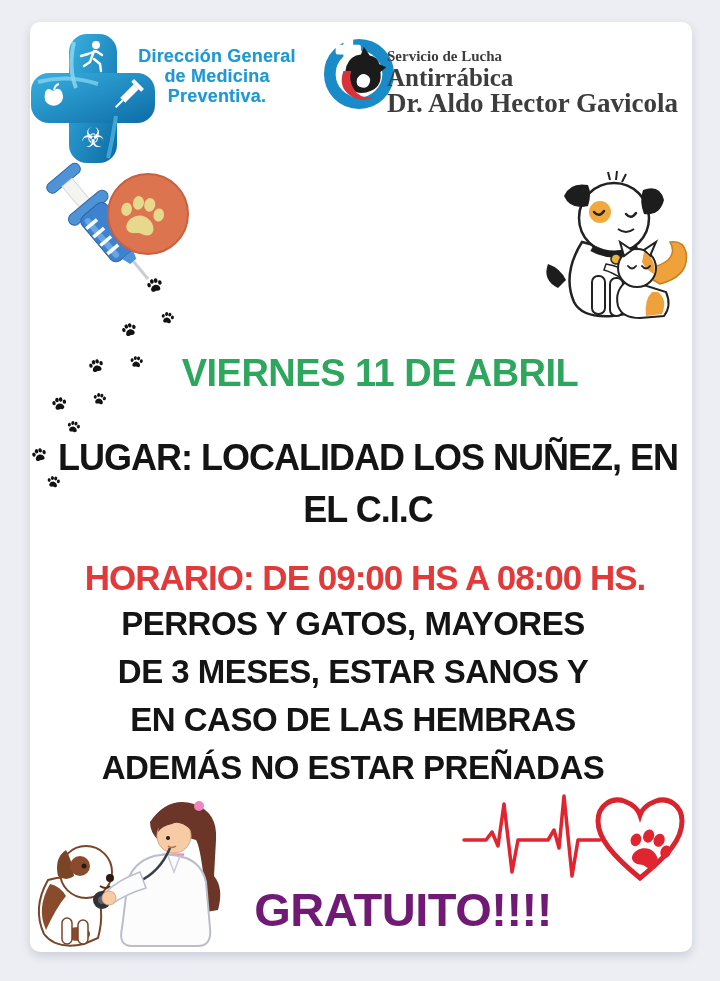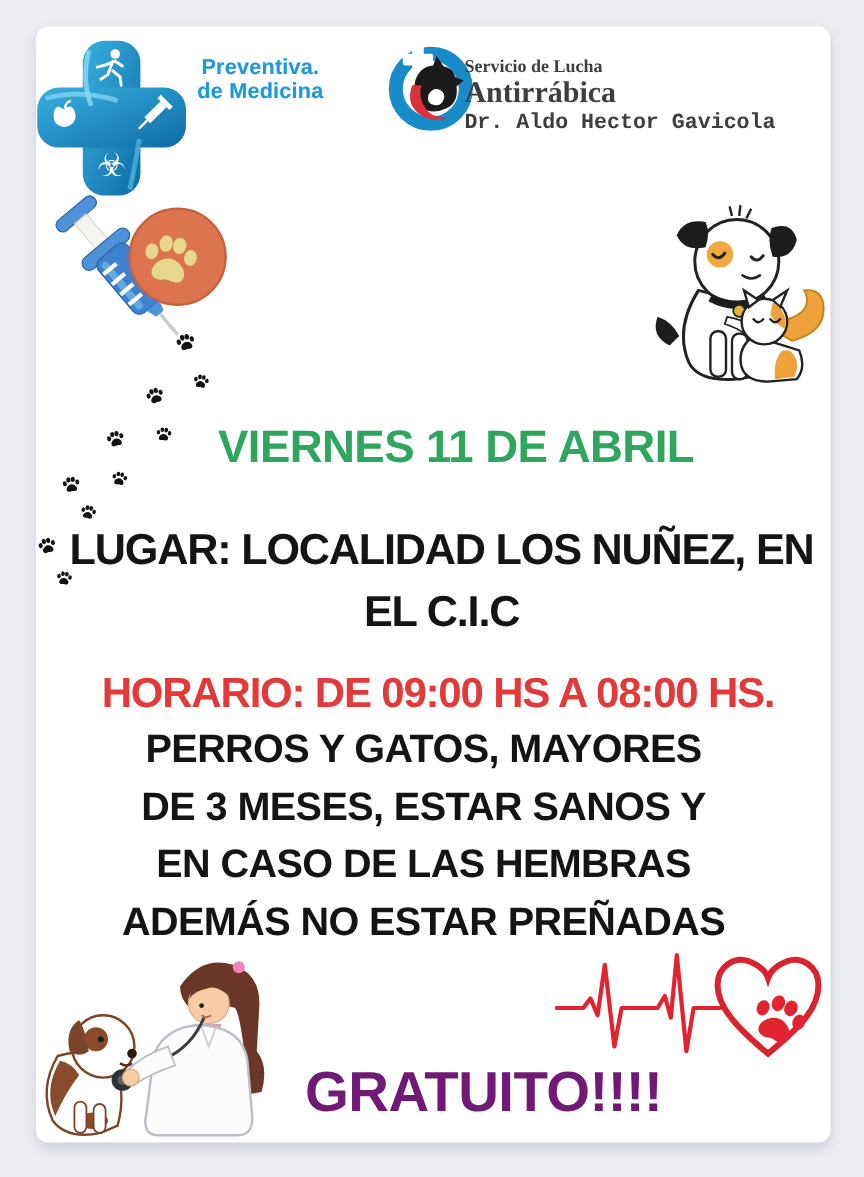--- a/index.html
+++ b/index.html
@@ -9,21 +9,21 @@
         border-radius:10px;box-shadow:0 4px 10px rgba(40,45,80,.16);overflow:hidden;}
   .abs{position:absolute;}
   .t{position:absolute;text-align:center;font-weight:bold;white-space:nowrap;}
   .logo-text-left{left:82px;top:24px;width:210px;text-align:center;font-weight:bold;
                   color:#1d9ad6;font-size:18px;line-height:20px;letter-spacing:.2px;
                   text-shadow:0 0 1px rgba(20,110,170,.35);}
   .logo-text-right{left:357px;top:26px;width:312px;text-align:left;color:#3d3d3d;
                    font-family:"Liberation Serif","DejaVu Serif",serif;font-weight:bold;}
   .logo-text-right .l1{font-size:15px;line-height:17px;}
   .logo-text-right .l2{font-size:25px;line-height:26px;}
-  .logo-text-right .l3{font-size:18px;line-height:25px;white-space:nowrap;font-family:Liberation Mono, monospace;}
+  .logo-text-right .l3{font-size:27px;line-height:25px;white-space:nowrap;}
   .title{left:38px;top:104px;width:624px;font-size:34px;line-height:48px;
          letter-spacing:-.5px;color:#9b5fe3;}
   .date{left:38px;top:324px;width:624px;font-size:38px;line-height:54px;
         letter-spacing:-.5px;color:#2fa65e;}
   .location{left:6px;top:410px;width:664px;font-size:36px;line-height:52px;
             letter-spacing:-1px;color:#141414;}
   .schedule{left:0;top:532px;width:670px;font-size:35px;line-height:48px;
             letter-spacing:-1px;color:#e23a3a;}
   .reqs{left:0;top:578px;width:594px;font-size:33px;line-height:48px;
         letter-spacing:-.5px;color:#141414;padding-left:26px;}
@@ -77,22 +77,23 @@
       <g transform="translate(97,64) rotate(45)">
         <rect x="-7" y="-17" width="14" height="4" fill="#ffffff"></rect>
         <rect x="-3.5" y="-13" width="7" height="19" fill="#ffffff"></rect>
         <rect x="-1" y="6" width="2" height="10" fill="#ffffff"></rect>
       </g>
 
       <text x="63" y="115" text-anchor="middle" font-size="27" font-family="DejaVu Sans" fill="#ffffff">☣</text>
     </svg>
 
     <div class="abs logo-text-left">
+      <div>Dirección General</div>
+      <div>de Medicina</div>
       <div>Preventiva.</div>
-      <div>de Medicina</div>
     </div>
 
     <svg class="abs" style="left:293px;top:12px" width="72" height="78" viewBox="0 0 74 78">
       <circle cx="37" cy="40" r="30" fill="#ffffff" stroke="#1a8bc9" stroke-width="12"></circle>
       <g fill="#ffffff">
         <rect x="21" y="2" width="10" height="26" rx="2"></rect>
         <rect x="13" y="10" width="26" height="10" rx="2"></rect>
       </g>
       <path d="M24,32 q4,-11 15,-12 l3,-8 6,9 q8,1 10,9 l7,3 -6,5 q2,14 -9,19 q-13,6 -22,-2 q-8,-9 -4,-23 z" fill="#1b1b1b"></path>
       <path d="M35,45 q4,-7 10,-4 q5,3 3,8 q-2,6 -8,5 q-7,-1 -5,-9 z" fill="#ffffff"></path>

